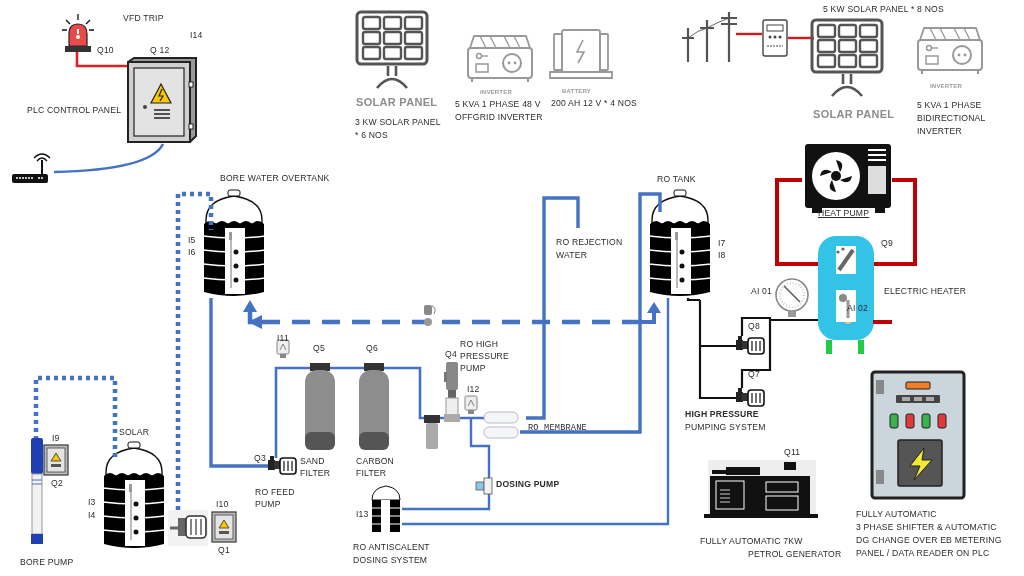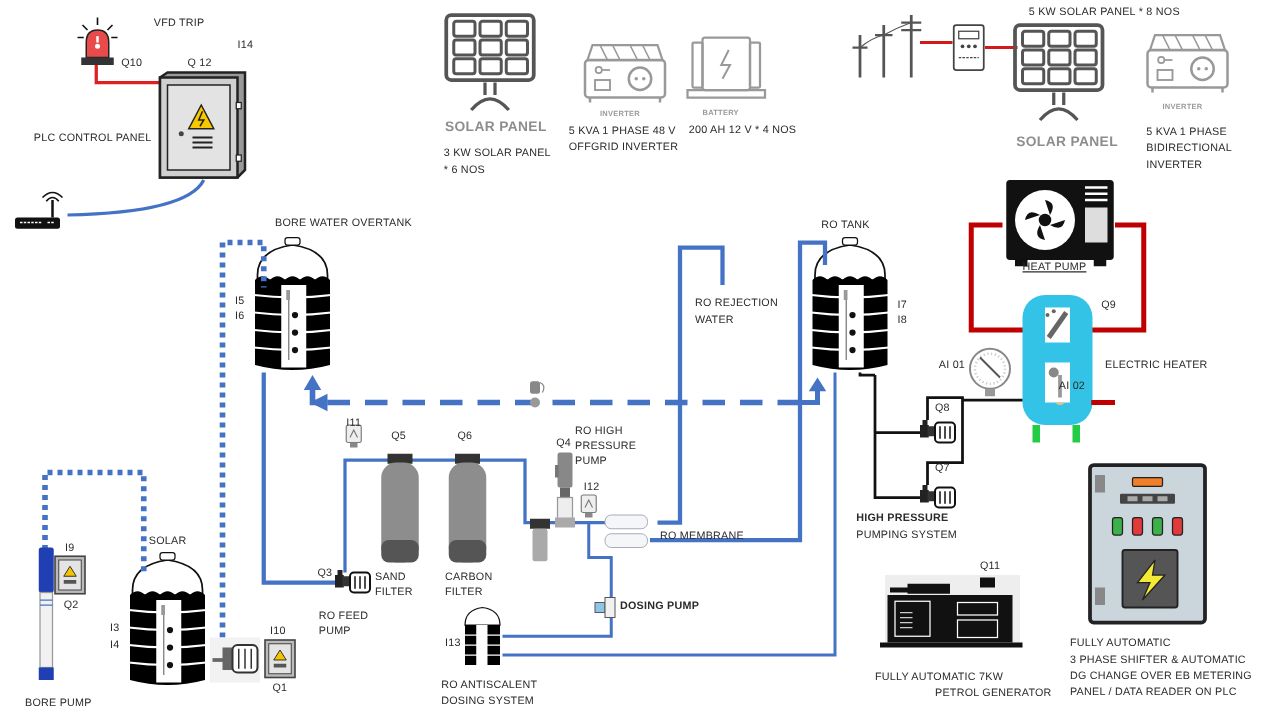--- a/index.html
+++ b/index.html
@@ -341,21 +341,21 @@
 <div class="lbl" style="left:366px;top:342px;">Q6</div>
 <div class="lbl" style="left:300px;top:455px;">SAND</div>
 <div class="lbl" style="left:300px;top:467px;">FILTER</div>
 <div class="lbl" style="left:356px;top:455px;">CARBON</div>
 <div class="lbl" style="left:356px;top:467px;">FILTER</div>
 <div class="lbl" style="left:445px;top:348px;text-align:right;">Q4</div>
 <div class="lbl" style="left:460px;top:338px;">RO  HIGH</div>
 <div class="lbl" style="left:460px;top:350px;">PRESSURE</div>
 <div class="lbl" style="left:460px;top:362px;">PUMP</div>
 <div class="lbl" style="left:467px;top:383px;">I12</div>
-<div class="lbl" style="left:528px;top:422px;">RO MEMBRANE</div>
+<div class="lbl" style="left:528px;top:422px;font-family:Liberation Mono, monospace;">RO MEMBRANE</div>
 <div class="lbl" style="left:496px;top:478px;font-weight:bold;">DOSING PUMP</div>
 <div class="lbl" style="left:254px;top:452px;">Q3</div>
 <div class="lbl" style="left:255px;top:486px;">RO FEED</div>
 <div class="lbl" style="left:255px;top:498px;">PUMP</div>
 
 <div class="lbl" style="left:356px;top:508px;">I13</div>
 <div class="lbl" style="left:353px;top:541px;">RO ANTISCALENT</div>
 <div class="lbl" style="left:353px;top:554px;">DOSING SYSTEM</div>
 
 <div class="lbl" style="left:52px;top:432px;">I9</div>

